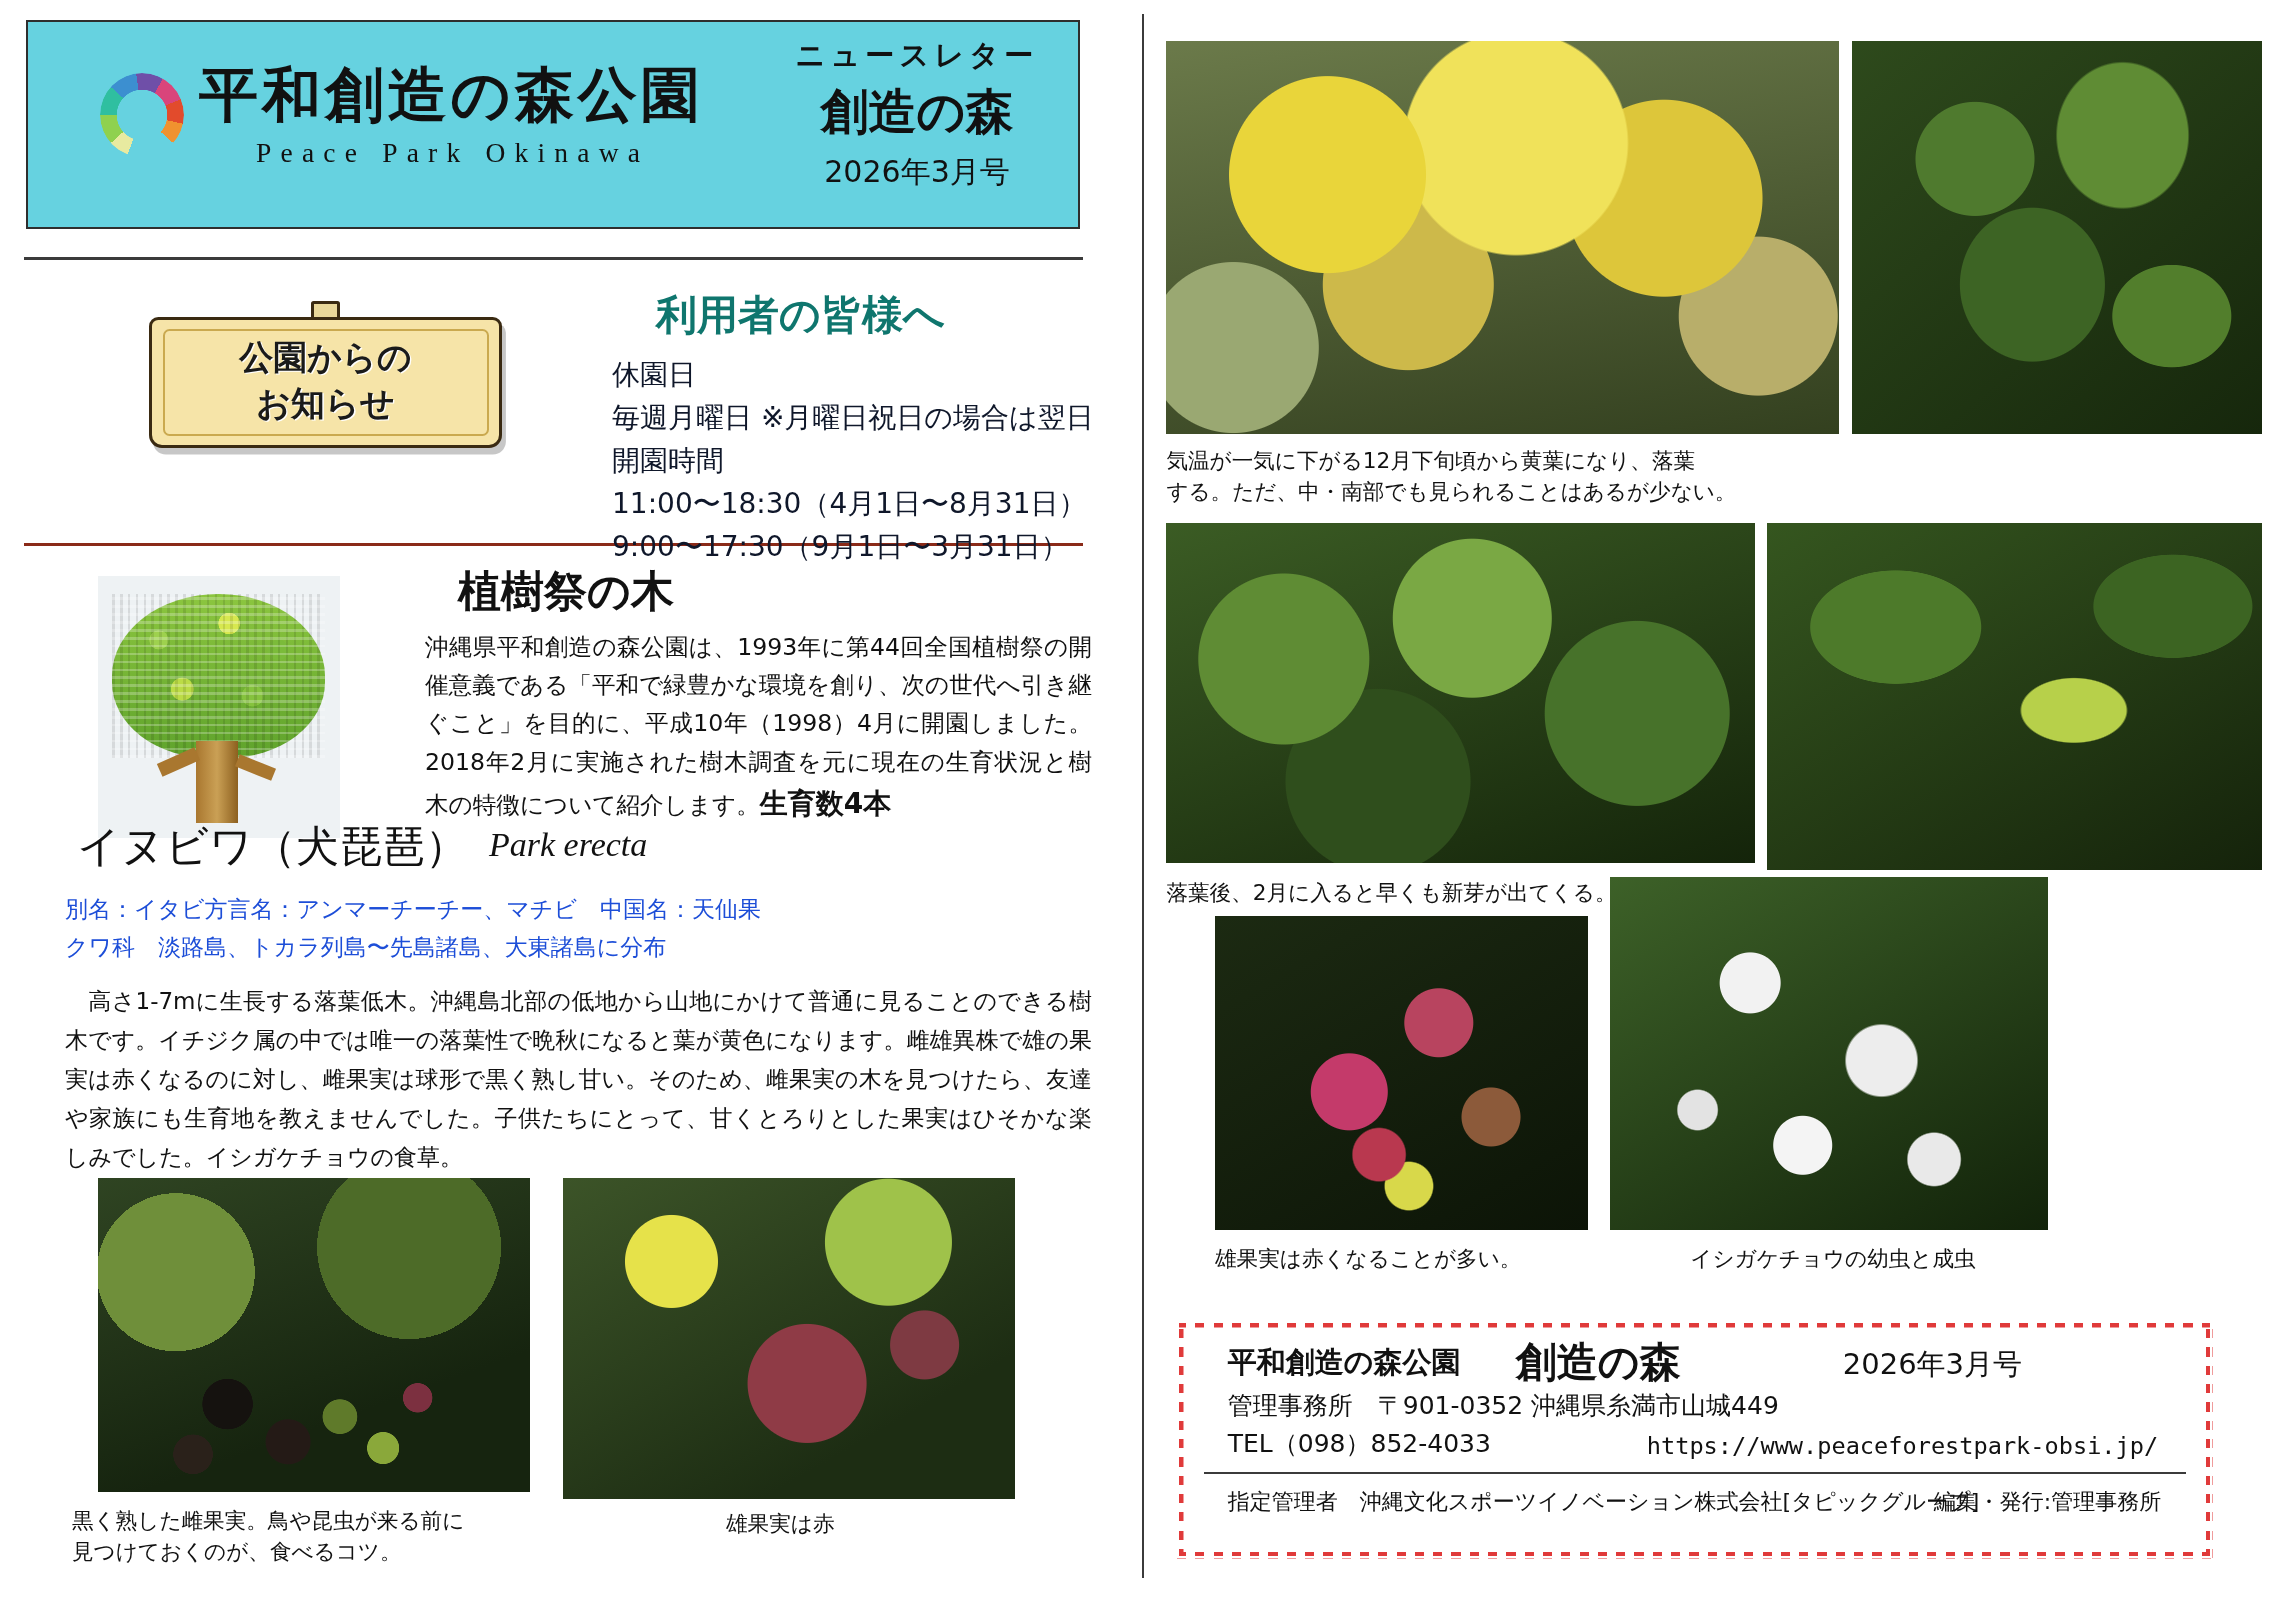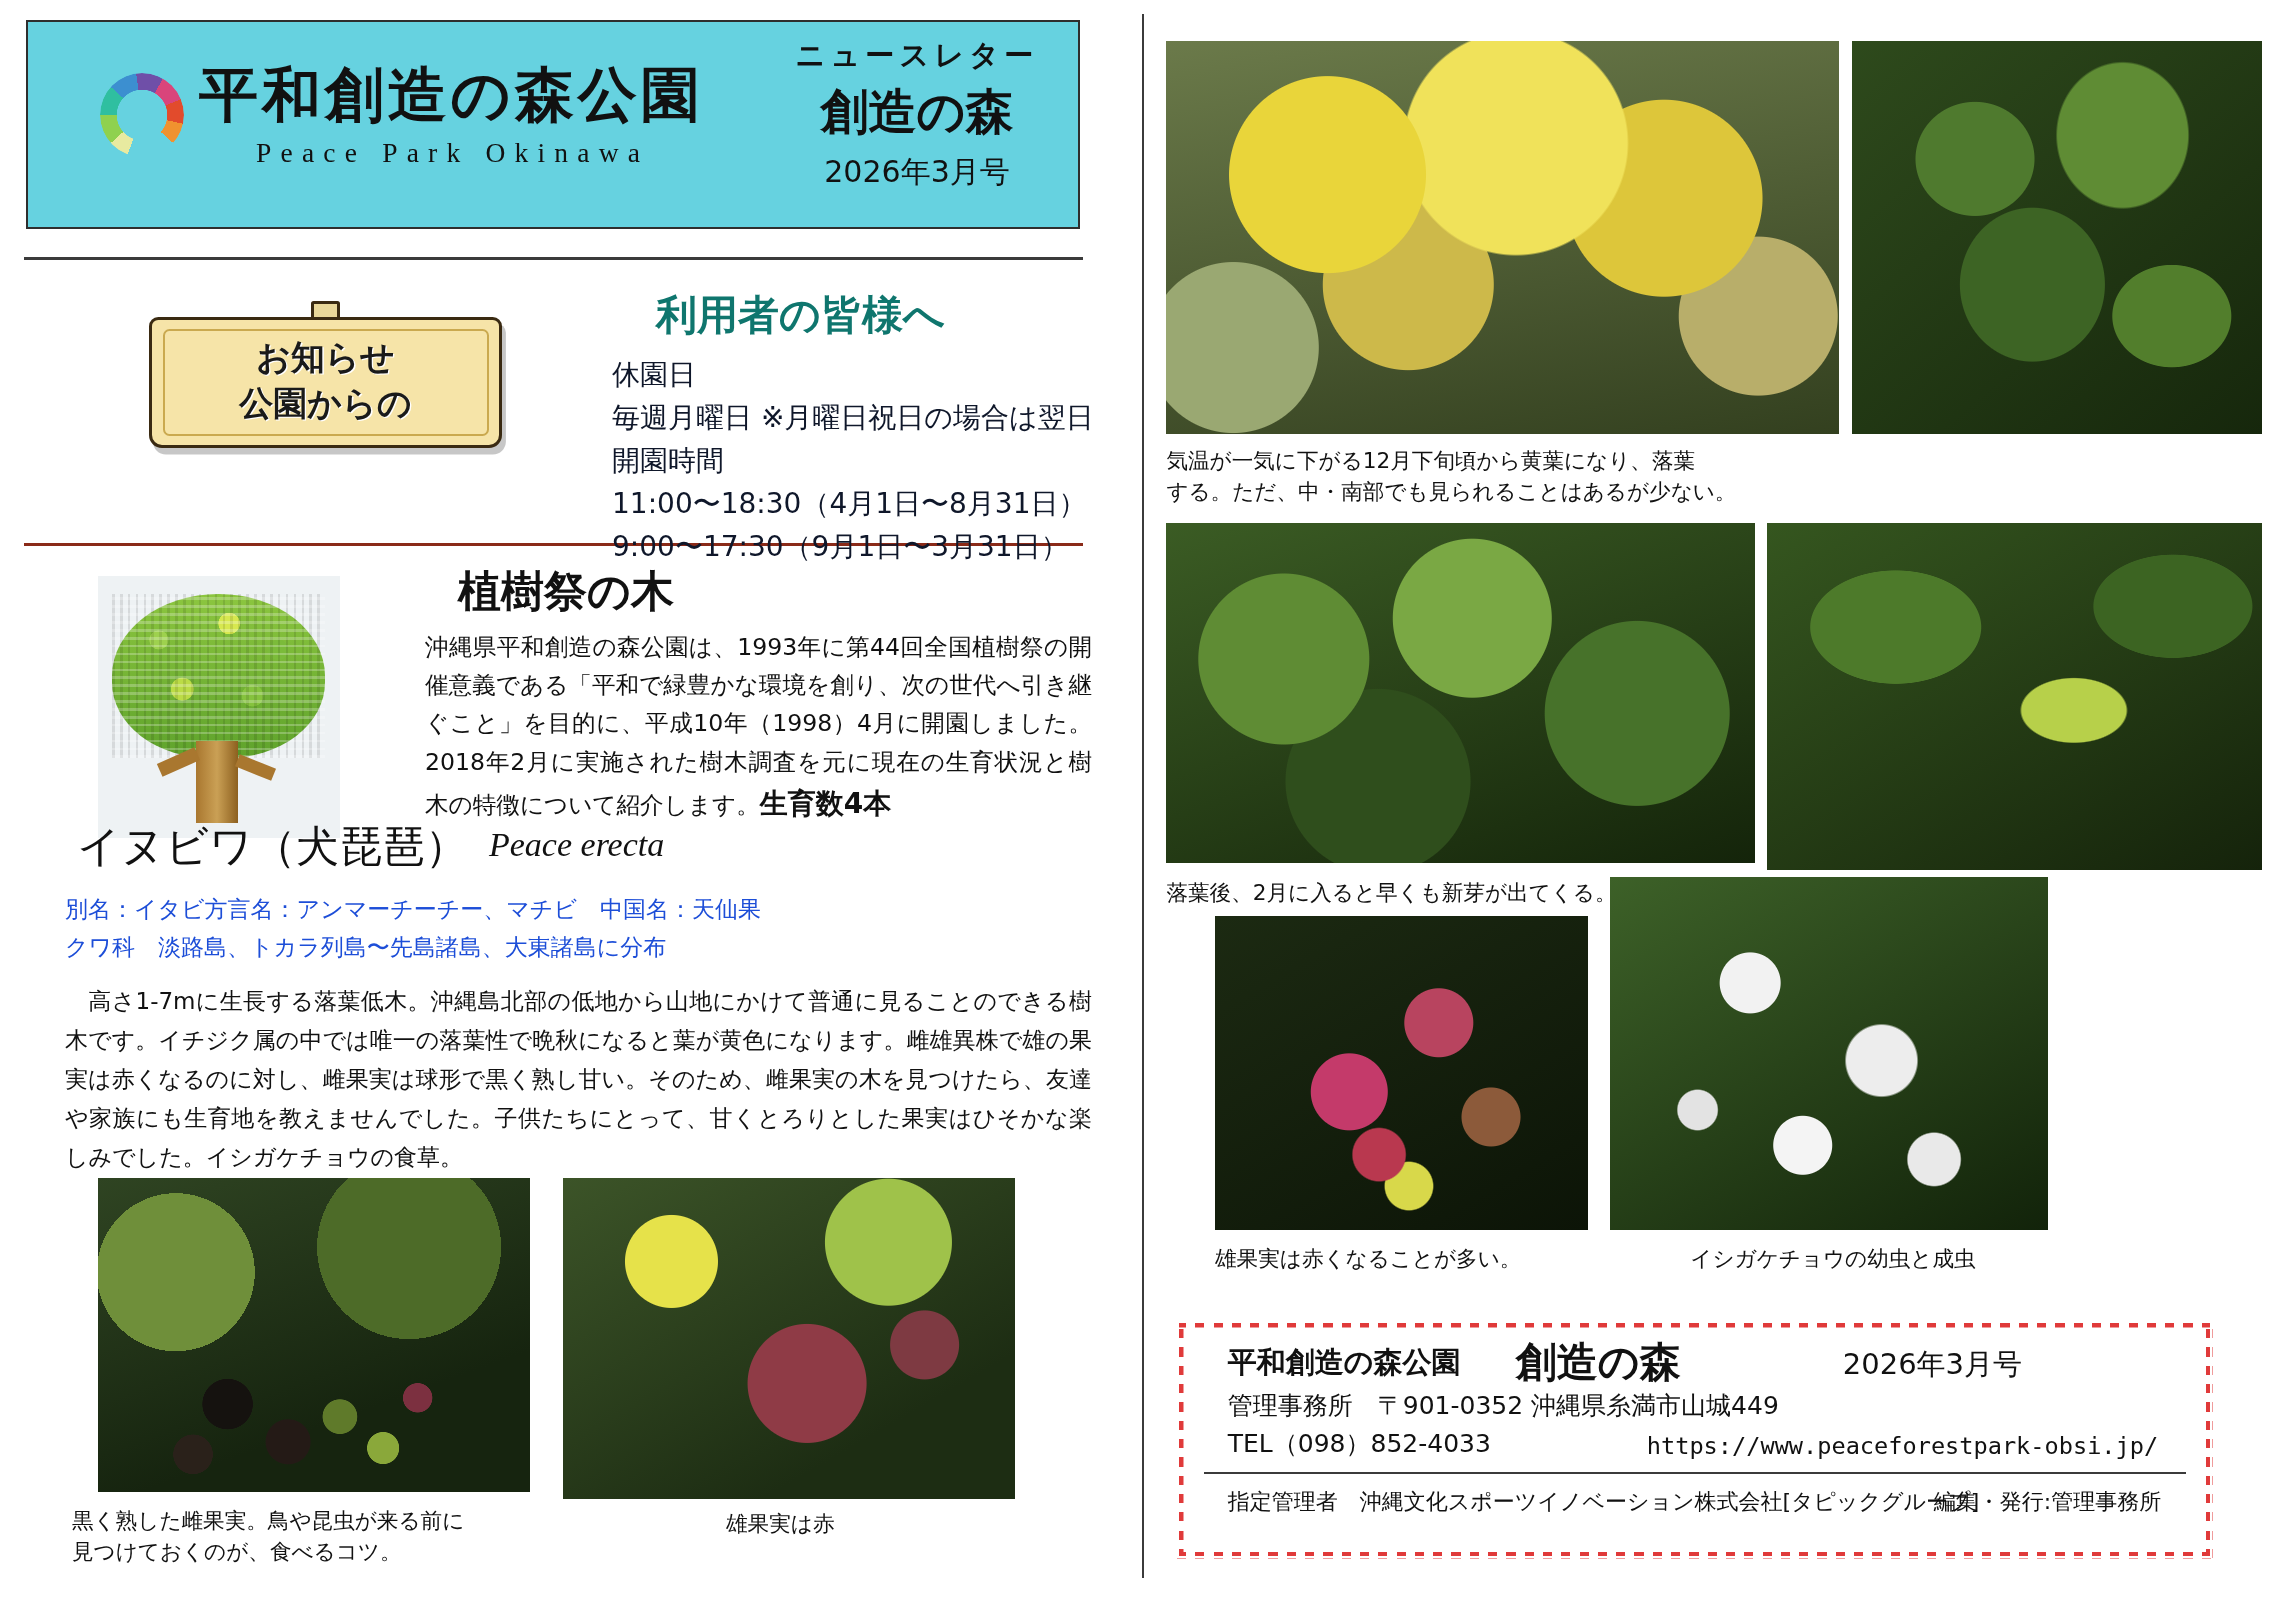--- a/index.html
+++ b/index.html
@@ -309,22 +309,22 @@
       </div>
     </div>
 
     <div class="hr-dark" style="top:257px"></div>
     <div class="hr-red" style="top:543px"></div>
 
     <div class="plank">
       <div class="plank-post"></div>
       <div class="plank-board"></div>
       <div class="plank-text">
+        <div>公園からの</div>
         <div>お知らせ</div>
-        <div>公園からの</div>
       </div>
     </div>
 
     <div class="users-title">利用者の皆様へ</div>
     <div class="users-lines">
       <div>休園日</div>
       <div>毎週月曜日 ※月曜日祝日の場合は翌日</div>
       <div>開園時間</div>
       <div>11:00〜18:30（4月1日〜8月31日）</div>
       <div>9:00〜17:30（9月1日〜3月31日）</div>
@@ -334,21 +334,21 @@
       <div class="tree-canopy"></div>
       <div class="tree-trunk"></div>
     </div>
 
     <div class="sec-title">植樹祭の木</div>
     <div class="sec-body">
       <span>沖縄県平和創造の森公園は、1993年に第44回全国植樹祭の開催意義である「平和で緑豊かな環境を創り、次の世代へ引き継ぐこと」を目的に、平成10年（1998）4月に開園しました。2018年2月に実施された樹木調査を元に現在の生育状況と樹木の特徴について紹介します。</span><span class="count-big">生育数4本</span>
     </div>
 
     <div class="plant-name">イヌビワ（犬琵琶）</div>
-    <div class="plant-latin">Peace erecta</div>
+    <div class="plant-latin">Park erecta</div>
 
     <div class="plant-meta">
       <div>別名：イタビ方言名：アンマーチーチー、マチビ　中国名：天仙果</div>
       <div>クワ科　淡路島、トカラ列島〜先島諸島、大東諸島に分布</div>
     </div>
 
     <div class="plant-desc">　高さ1-7mに生長する落葉低木。沖縄島北部の低地から山地にかけて普通に見ることのできる樹木です。イチジク属の中では唯一の落葉性で晩秋になると葉が黄色になります。雌雄異株で雄の果実は赤くなるのに対し、雌果実は球形で黒く熟し甘い。そのため、雌果実の木を見つけたら、友達や家族にも生育地を教えませんでした。子供たちにとって、甘くとろりとした果実はひそかな楽しみでした。イシガケチョウの食草。</div>
 
     <div class="photo ph-dark-berries" style="left:98px; top:1178px; width:432px; height:314px;"></div>
     <div class="cap" style="left: 72px; top: 1505px; width: 458px; white-space: pre-line;">黒く熟した雌果実。鳥や昆虫が来る前に

